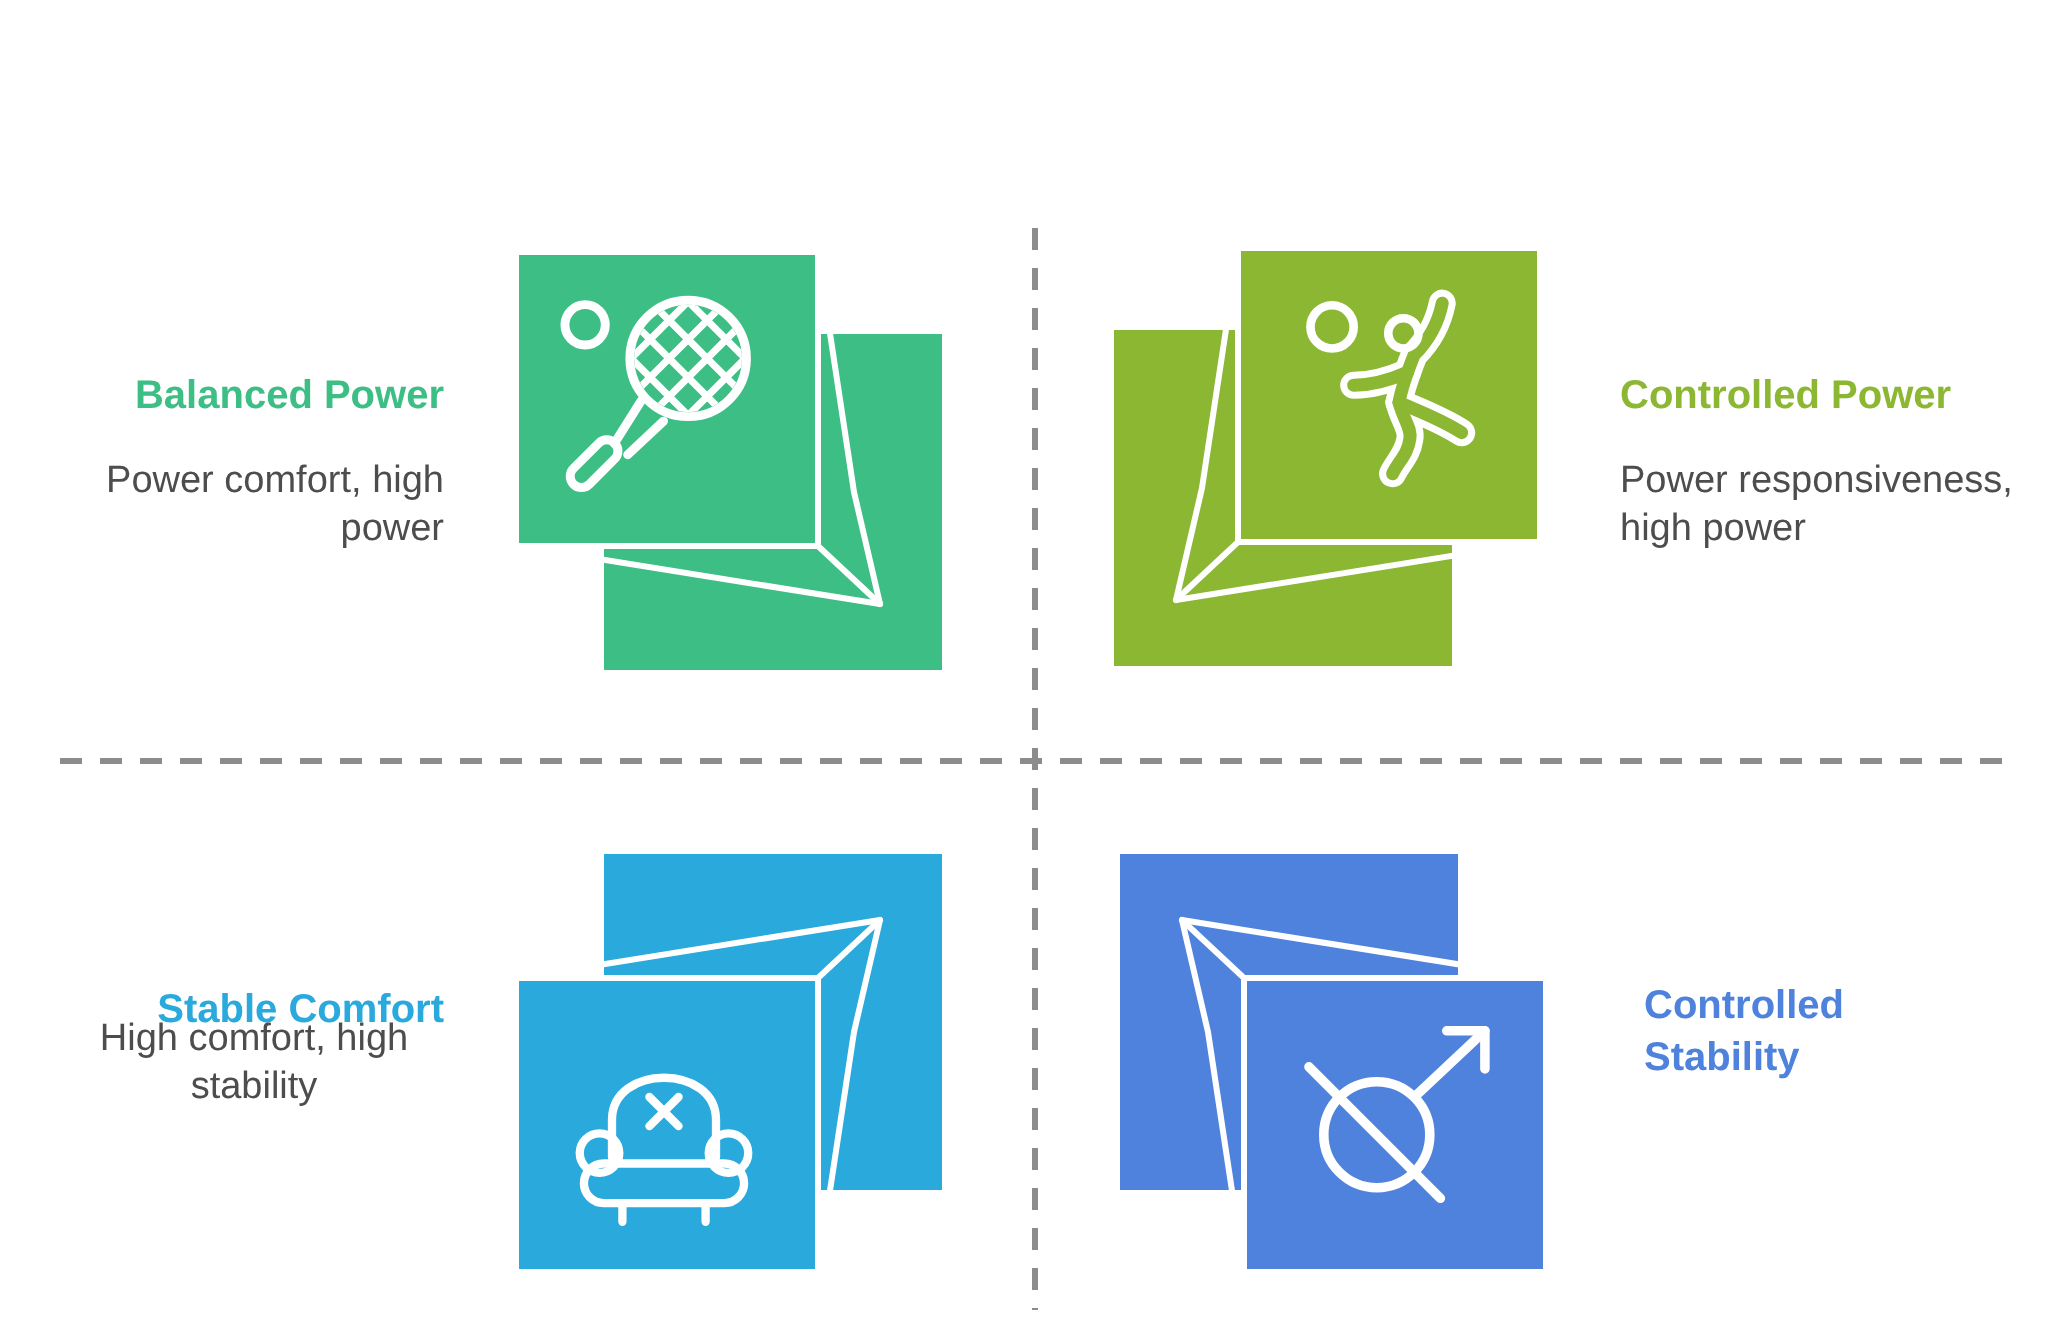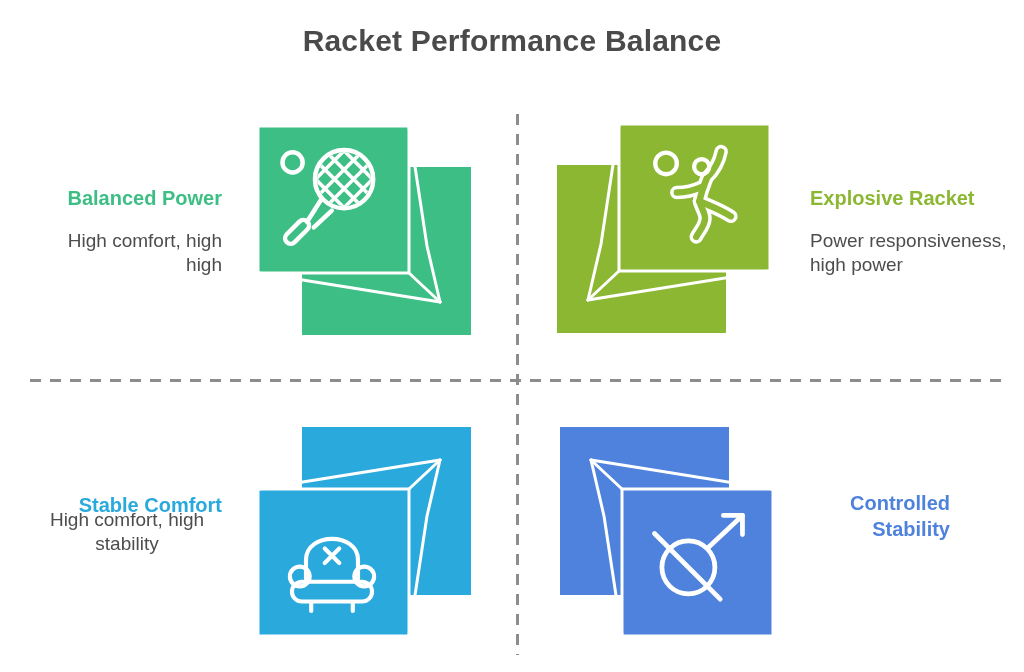--- a/index.html
+++ b/index.html
@@ -33,29 +33,28 @@
   .icon-br{left:646px;top:508px;width:106px;height:106px;}
   
   .q-heading{position:absolute;font-size:20px;font-weight:700;line-height:1.32;}
   .q-sub{position:absolute;font-size:19px;font-weight:400;color:#4d4d4d;line-height:1.26;}
   .h-tl{left:10px;top:185px;width:212px;text-align:right;white-space:nowrap;}
   .s-tl{left:32px;top:229px;width:190px;text-align:right;}
   .h-tr{left:810px;top:185px;width:214px;text-align:left;white-space:nowrap;}
   .s-tr{left:810px;top:229px;width:210px;text-align:left;}
   .h-bl{left:10px;top:492px;width:212px;text-align:right;white-space:nowrap;}
   .s-bl{left:32px;top:508px;width:190px;text-align:center;}
-  .h-br{left:800px;top:490px;width:150px;text-align:right;}
+  .h-br{left:822px;top:490px;width:150px;text-align:left;}
   .s-br{left:810px;top:566px;width:212px;text-align:left;}
 </style>
 </head>
 <body>
 
 <div id="canvas">
 
-  <div class="page-title" style="color: rgb(74, 74, 74);">Racket Performance Balance</div>
 
   <div class="divider-h"></div>
   <div class="divider-v"></div>
 
   <svg class="cube cube-tl" viewBox="0 0 215 211">
     <rect x="46" y="43" width="169" height="168" fill="#3cbe84"></rect>
     <g stroke="#ffffff" stroke-width="3" fill="none" stroke-linejoin="round" stroke-linecap="round">
       <rect x="2" y="2" width="151" height="147" fill="#3cbe84"></rect>
       <polyline points="153,3 171,122 184,178"></polyline>
       <polyline points="153,149 184,178"></polyline>
@@ -150,23 +149,23 @@
   <svg class="icon-box icon-br" viewBox="0 0 100 100">
     <g stroke="#ffffff" stroke-width="4.5" fill="none" stroke-linecap="round" stroke-linejoin="round">
       <circle cx="40" cy="56" r="25"></circle>
       <line x1="8" y1="24" x2="70" y2="86"></line>
       <line x1="58" y1="38" x2="91" y2="7"></line>
       <polyline points="73,7 91,7 91,25"></polyline>
     </g>
   </svg>
 
   <div class="q-heading h-tl" style="color: rgb(60, 190, 132);">Balanced Power</div>
-  <div class="q-sub s-tl">High comfort, high high</div>
+  <div class="q-sub s-tl">Power comfort, high power</div>
 
-  <div class="q-heading h-tr" style="color: rgb(140, 183, 51);">Explosive Racket</div>
+  <div class="q-heading h-tr" style="color: rgb(140, 183, 51);">Controlled Power</div>
   <div class="q-sub s-tr">Power responsiveness, high power</div>
 
   <div class="q-heading h-bl" style="color: rgb(41, 169, 220);">Stable Comfort</div>
   <div class="q-sub s-bl">High comfort, high stability</div>
 
   <div class="q-heading h-br" style="color: rgb(78, 130, 220);">Controlled Stability</div>
 
 </div>
 
 </body></html>

